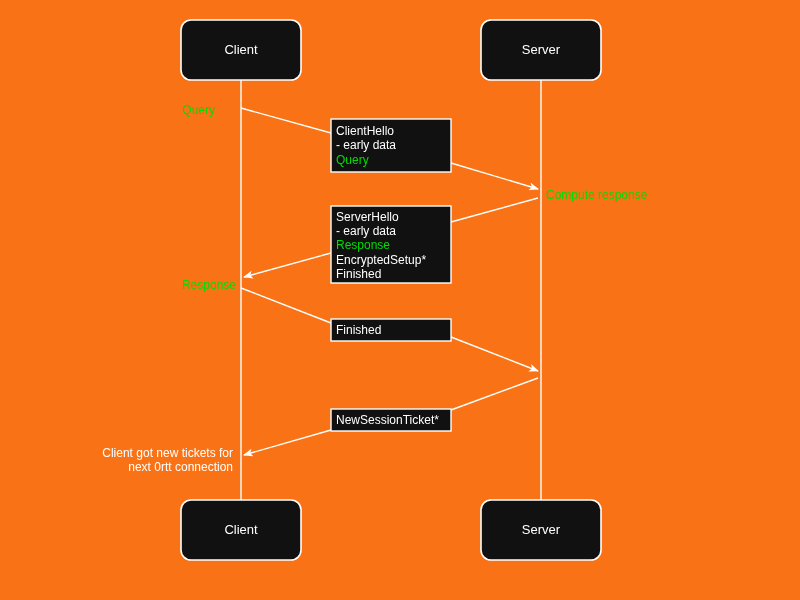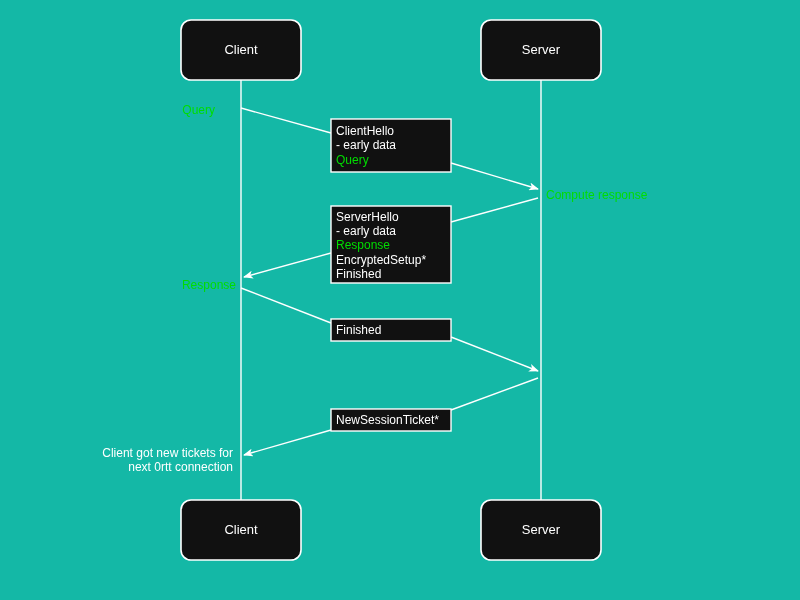--- a/index.html
+++ b/index.html
@@ -11,21 +11,21 @@
   body {
     width: 800px;
     height: 600px;
     overflow: hidden;
     font-family: "Liberation Sans", sans-serif;
   }
   #diagram-root {
     position: relative;
     width: 800px;
     height: 600px;
-    background: #14b8a6;
+    background: #f97316;
   }
   svg.canvas {
     position: absolute;
     top: 0;
     left: 0;
     width: 800px;
     height: 600px;
   }
   .participant-box {
     fill: #111111;

